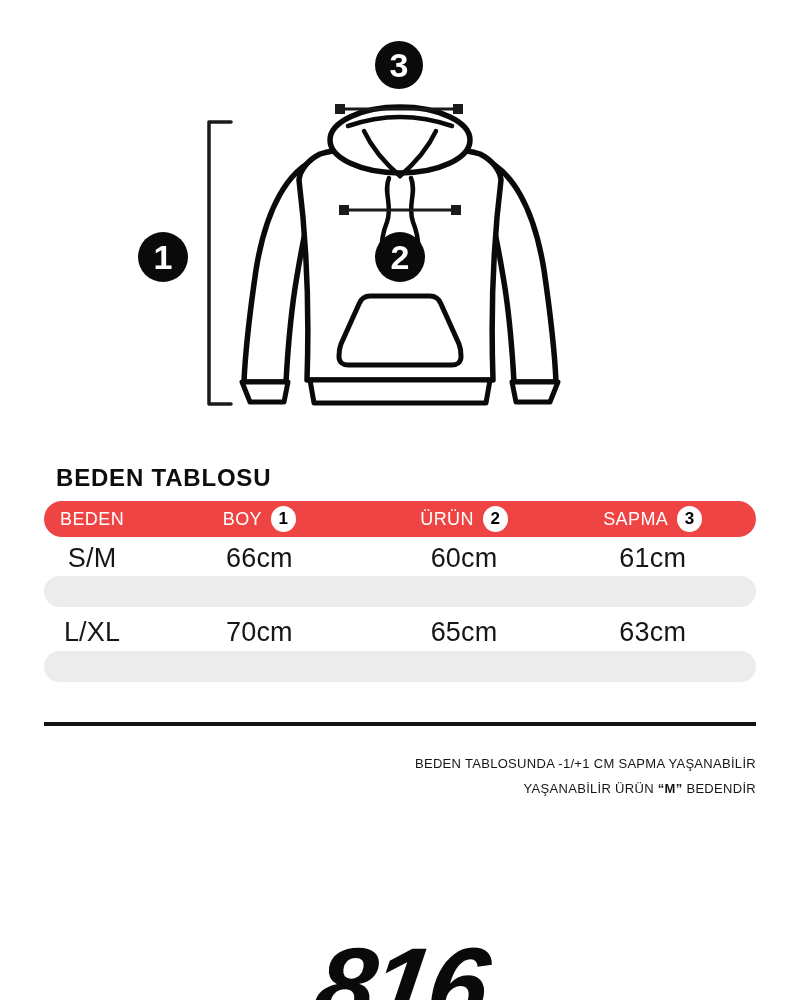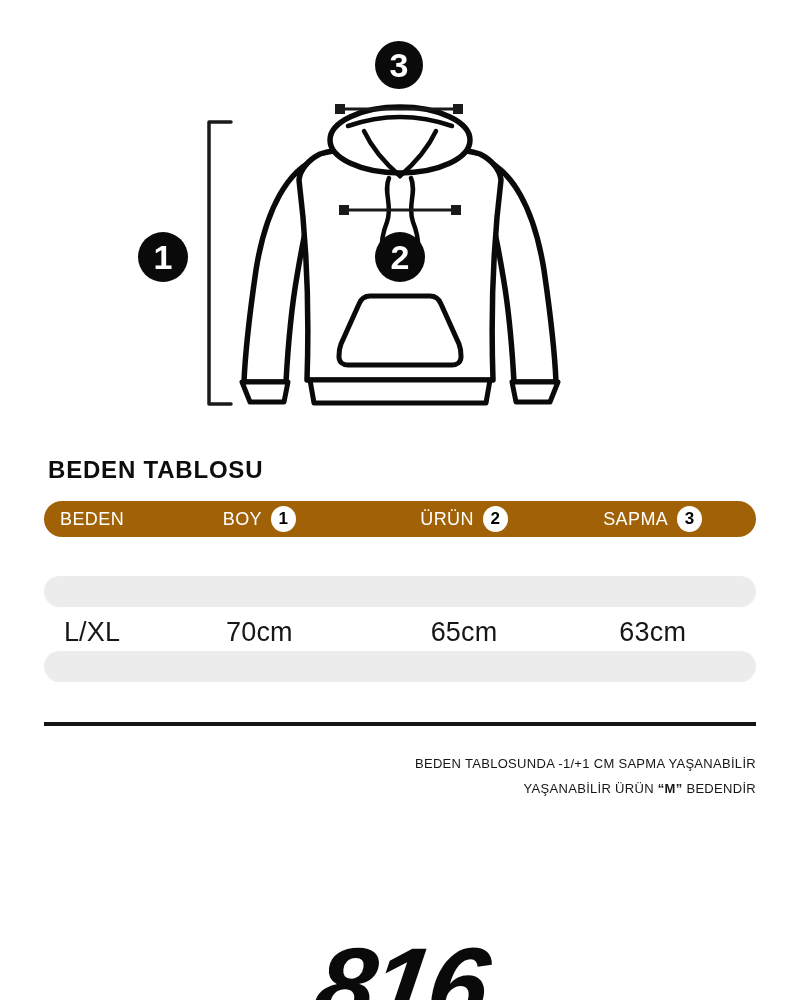--- a/index.html
+++ b/index.html
@@ -7,30 +7,30 @@
     position:relative; width:800px; height:1000px;
     background:#ffffff; overflow:hidden;
     font-family:"Liberation Sans", sans-serif;
     color:#0d0d0d;
   }
   
   .diagram { position:absolute; left:120px; top:30px; width:560px; height:410px; }
 
   
   .title {
-    position:absolute; left:48px; top:456px; margin:0;
+    position:absolute; left:48px; top:456px; margin:8px;
     font-size:24px; font-weight:bold; letter-spacing:0.8px; color:#0d0d0d;
   }
   .grid4 {
     position:absolute; left:44px; width:712px;
     display:grid; grid-template-columns:13.5% 33.5% 24% 29%;
     align-items:center;
   }
   .thead {
-    top:501px; height:36px; background:#a16207; border-radius:18px;
+    top:501px; height:36px; background:#ef4444; border-radius:18px;
     color:#ffffff;
   }
   .hcell {
     display:flex; justify-content:center; align-items:center; gap:9px;
     font-size:18px; letter-spacing:0.4px; white-space:nowrap;
   }
   .badge {
     width:25px; height:26px; border-radius:50%;
     background:#ffffff; color:#000000;
     font-size:17px; font-weight:bold;
@@ -139,20 +139,26 @@
     <div class="hcell">
       <span>ÜRÜN</span>
       <span class="badge">2</span>
     </div>
     <div class="hcell">
       <span>SAPMA</span>
       <span class="badge">3</span>
     </div>
   </div>
 
+  <div class="grid4 trow row1">
+    <div class="cell">S/M</div>
+    <div class="cell">66cm</div>
+    <div class="cell">60cm</div>
+    <div class="cell">61cm</div>
+  </div>
 
   <div class="stripe stripe1"></div>
 
   <div class="grid4 trow row2">
     <div class="cell">L/XL</div>
     <div class="cell">70cm</div>
     <div class="cell">65cm</div>
     <div class="cell">63cm</div>
   </div>
 

